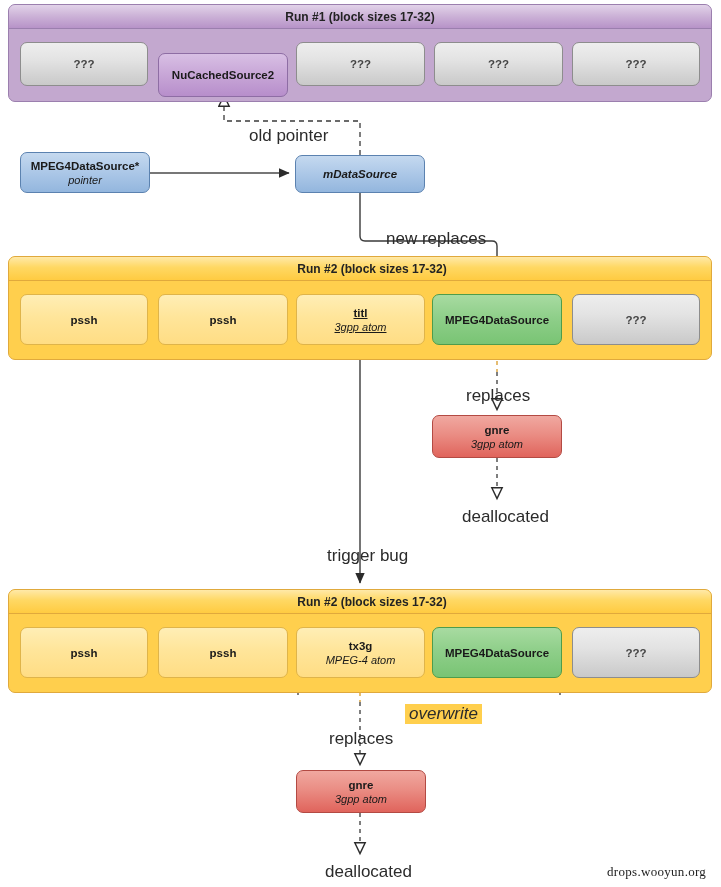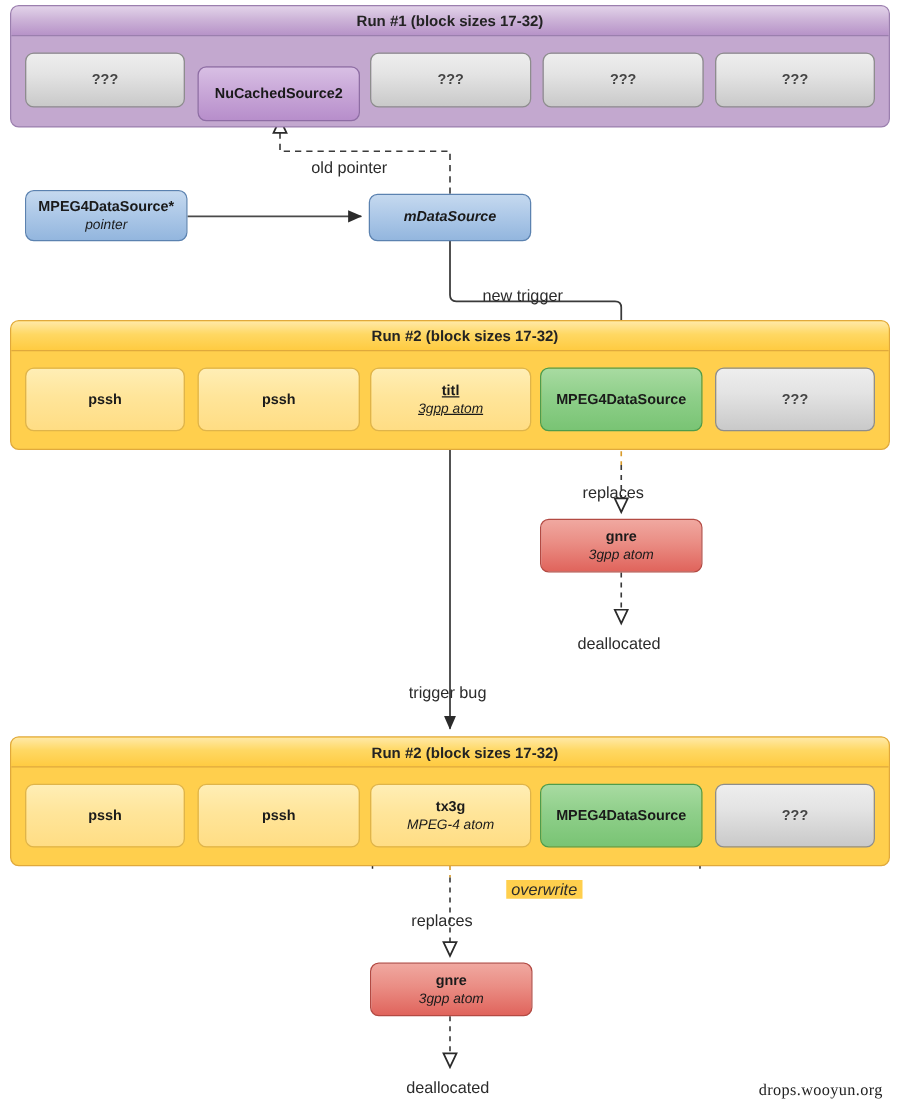--- a/index.html
+++ b/index.html
@@ -103,21 +103,21 @@
     border: 1px solid #5b82b0;
   }
   .slot-red {
     background: linear-gradient(to bottom, #f0a8a0 0%, #ea8d84 45%, #e0645c 100%);
     border: 1px solid #b34a43;
   }
 
   
   .edge-label {
     position: absolute;
-    font-size: 13px;
+    font-size: 17px;
     color: #2b2b2b;
     white-space: nowrap;
   }
   .edge-label.italic { font-style: italic; }
 
   .watermark {
     position: absolute;
     font-family: "Liberation Serif", serif;
     font-size: 13px;
     color: #222;
@@ -189,21 +189,21 @@
 
   <div class="slot slot-blue" style="left:20px; top:152px; width:130px; height:41px;text-align:right;">
     <span class="t1">MPEG4DataSource*</span>
     <span class="t2">pointer</span>
   </div>
   <div class="slot slot-blue" style="left:295px; top:155px; width:130px; height:38px;justify-content:center;">
     <span class="t1" style="font-style:italic;">mDataSource</span>
   </div>
 
   <div class="edge-label" style="left:249px; top:126px;">old pointer</div>
-  <div class="edge-label" style="left:386px; top:229px;">new trigger</div>
+  <div class="edge-label" style="left:386px; top:229px;">new replaces</div>
 
   <div class="band band-yellow" style="left:8px; top:256px; width:704px; height:104px;">
     <div class="band-header">Run #2 (block sizes 17-32)</div>
   </div>
   <div class="slot slot-yellow" style="left:20px; top:294px; width:128px; height:51px;">
     <span class="t1">pssh</span>
   </div>
   <div class="slot slot-yellow" style="left:158px; top:294px; width:130px; height:51px;">
     <span class="t1">pssh</span>
   </div>

